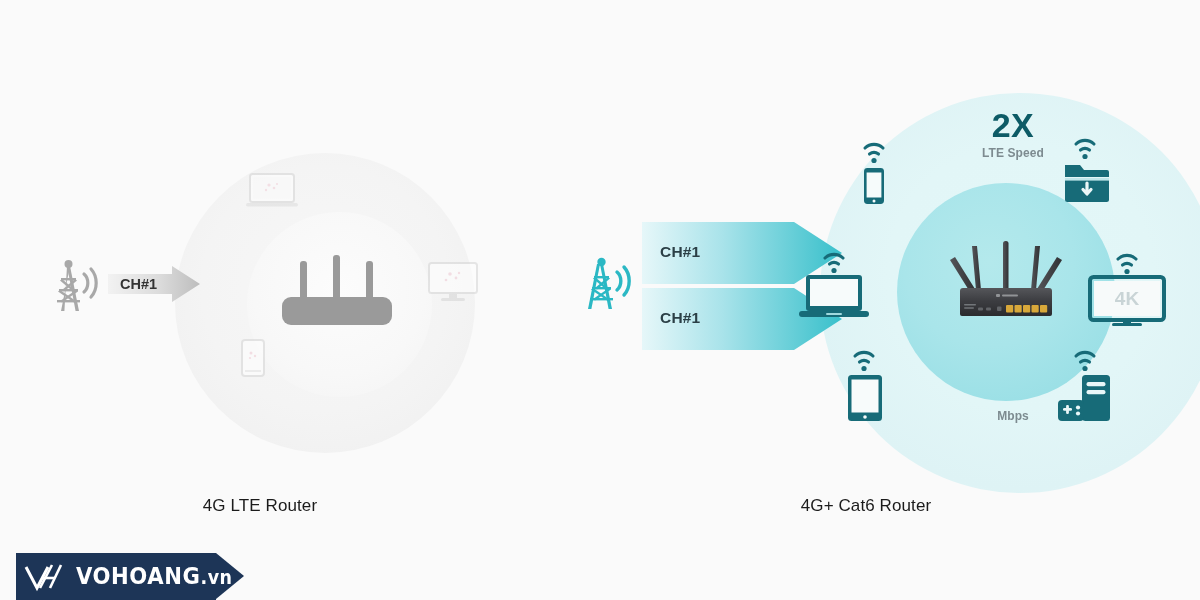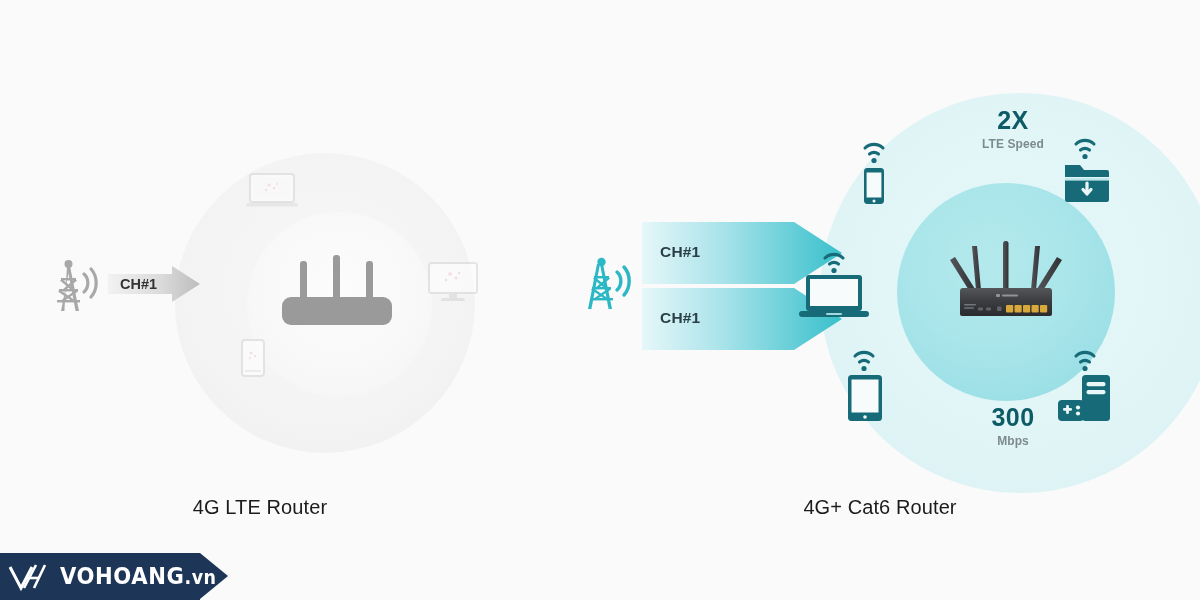--- a/index.html
+++ b/index.html
@@ -76,21 +76,21 @@
   .ch-label {
     position:absolute; font-size:15.5px; font-weight:700; color:#2b3f46;
     letter-spacing:.2px;
   }
   .ch-l1 { left:100px; top:243px; }
   .ch-l2 { left:100px; top:309px; }
 
   
   .stat { position:absolute; text-align:center; width:160px; }
   .stat-big {
-    font-size:25px; font-weight:700; color:#0d5b66; line-height:1;
+    font-size:34px; font-weight:700; color:#0d5b66; line-height:1;
     letter-spacing:.5px;
   }
   .stat-sub {
     font-size:12px; font-weight:700; color:#7d8b90; margin-top:4px; letter-spacing:.1px;
   }
   #stat-speed { left:373px; top:108px; }
   #stat-rate  { left:373px; top:405px; }
 
   
   .dev { position:absolute; width:64px; height:78px; }
@@ -99,28 +99,28 @@
   #dev-laptop  { left:231px; top:244px; }
   #dev-tv      { left:522px; top:246px; }
   #dev-tablet  { left:273px; top:342px; }
   #dev-console { left:488px; top:342px; }
 
   
   #router-photo { position:absolute; left:381px; top:228px; width:130px; height:96px; }
 
   
   .caption {
-    position:absolute; text-align:center; font-size:20px; color:#1b1b1b;
+    position:absolute; text-align:center; font-size:17px; color:#1b1b1b;
     font-weight:400; letter-spacing:.1px;
   }
   #caption-left  { left:160px; top:496px; width:200px; }
   #caption-right { left:765px; top:496px; width:230px; }
 
   
-  #logo-bar { position:absolute; left:0; top:553px; width:228px; height:46px; }
+  #logo-bar { position:absolute; left:16px; top:553px; width:228px; height:46px; }
   .logo-body {
     position:absolute; left:0; top:0; width:200px; height:47px;
     background:#1d3557;
   }
   .logo-point {
     position:absolute; left:200px; top:0; width:0; height:0;
     border-top:23.5px solid transparent;
     border-bottom:23.5px solid transparent;
     border-left:28px solid #1d3557;
   }
@@ -280,21 +280,20 @@
       </svg>
     </div>
     <div class="ch-label ch-l1">CH#1</div>
     <div class="ch-label ch-l2">CH#1</div>
 
     <div class="stat" id="stat-speed">
       <div class="stat-big">2X</div>
       <div class="stat-sub">LTE Speed</div>
     </div>
     <div class="stat" id="stat-rate">
-      <div class="stat-big">300</div>
       <div class="stat-sub">Mbps</div>
     </div>
 
     <div class="dev" id="dev-phone">
       <svg viewBox="0 0 64 78" width="64" height="78">
         <g fill="none" stroke="#176b78" stroke-width="3.1" stroke-linecap="round">
           <path d="M23 17 a13 13 0 0 1 18 0"></path>
           <path d="M27.5 23 a7.5 7.5 0 0 1 9 0"></path>
         </g>
         <circle cx="32" cy="29.5" r="2.6" fill="#176b78"></circle>
@@ -325,20 +324,34 @@
           <path d="M38.5 20 a7.5 7.5 0 0 1 9 0"></path>
         </g>
         <circle cx="43" cy="26.5" r="2.6" fill="#176b78"></circle>
         <rect x="15" y="31" width="56" height="36" rx="3" fill="#176b78"></rect>
         <rect x="19" y="35" width="48" height="27" fill="#f7fbfb"></rect>
         <rect x="8" y="67" width="70" height="6" rx="3" fill="#176b78"></rect>
         <rect x="35" y="69" width="16" height="2" rx="1" fill="#9fd9de"></rect>
       </svg>
     </div>
 
+    <div class="dev" id="dev-tv" style="width:90px;">
+      <svg viewBox="0 0 90 80" width="90" height="80">
+        <g fill="none" stroke="#176b78" stroke-width="3.1" stroke-linecap="round">
+          <path d="M36 13 a13 13 0 0 1 18 0"></path>
+          <path d="M40.5 19 a7.5 7.5 0 0 1 9 0"></path>
+        </g>
+        <circle cx="45" cy="25.5" r="2.6" fill="#176b78"></circle>
+        <rect x="8" y="31" width="74" height="43" rx="3.5" fill="none" stroke="#176b78" stroke-width="4"></rect>
+        <rect x="12" y="35" width="66" height="35" fill="#f7fafa"></rect>
+        <text x="45" y="59" text-anchor="middle" font-family="Liberation Sans, sans-serif" font-size="19" font-weight="700" fill="#c9d4d6">4K</text>
+        <rect x="41" y="73" width="8" height="5" fill="#176b78"></rect>
+        <rect x="30" y="77" width="30" height="3.2" rx="1.6" fill="#176b78"></rect>
+      </svg>
+    </div>
 
     <div class="dev" id="dev-tablet">
       <svg viewBox="0 0 64 82" width="64" height="82">
         <g fill="none" stroke="#176b78" stroke-width="3.1" stroke-linecap="round">
           <path d="M22 14 a13 13 0 0 1 18 0"></path>
           <path d="M26.5 20 a7.5 7.5 0 0 1 9 0"></path>
         </g>
         <circle cx="31" cy="26.5" r="2.6" fill="#176b78"></circle>
         <rect x="15" y="33" width="34" height="46" rx="3.5" fill="#176b78"></rect>
         <rect x="18.5" y="37.5" width="27" height="33" fill="#f7fbfb"></rect>
@@ -417,21 +430,21 @@
           <rect x="37" y="79.5" width="5" height="3" rx="1"></rect>
           <rect x="45" y="79.5" width="5" height="3" rx="1"></rect>
           <rect x="56" y="78.5" width="4.5" height="4.5" rx="1"></rect>
         </g>
         <g fill="#9aa0a4" opacity=".6">
           <rect x="23" y="76" width="12" height="1.4" rx=".7"></rect>
         </g>
       </svg>
     </div>
 
-    <div class="caption" id="caption-right" style="left:205px;top:496px;width:230px;">4G+ Cat6 Router</div>
+    <div class="caption" id="caption-right" style="left:191px;top:496px;width:230px;">4G+ Cat6 Router</div>
   </div>
 
   <div id="logo-bar">
     <div class="logo-body"></div>
     <div class="logo-point"></div>
     <div class="logo-mark">
       <svg viewBox="0 0 40 30" width="40" height="30">
         <g fill="none" stroke="#ffffff" stroke-width="3" stroke-linejoin="miter">
           <path d="M2 5 L13 26 L24 5"></path>
           <path d="M16 26 L28 3" stroke-width="2.6"></path>

